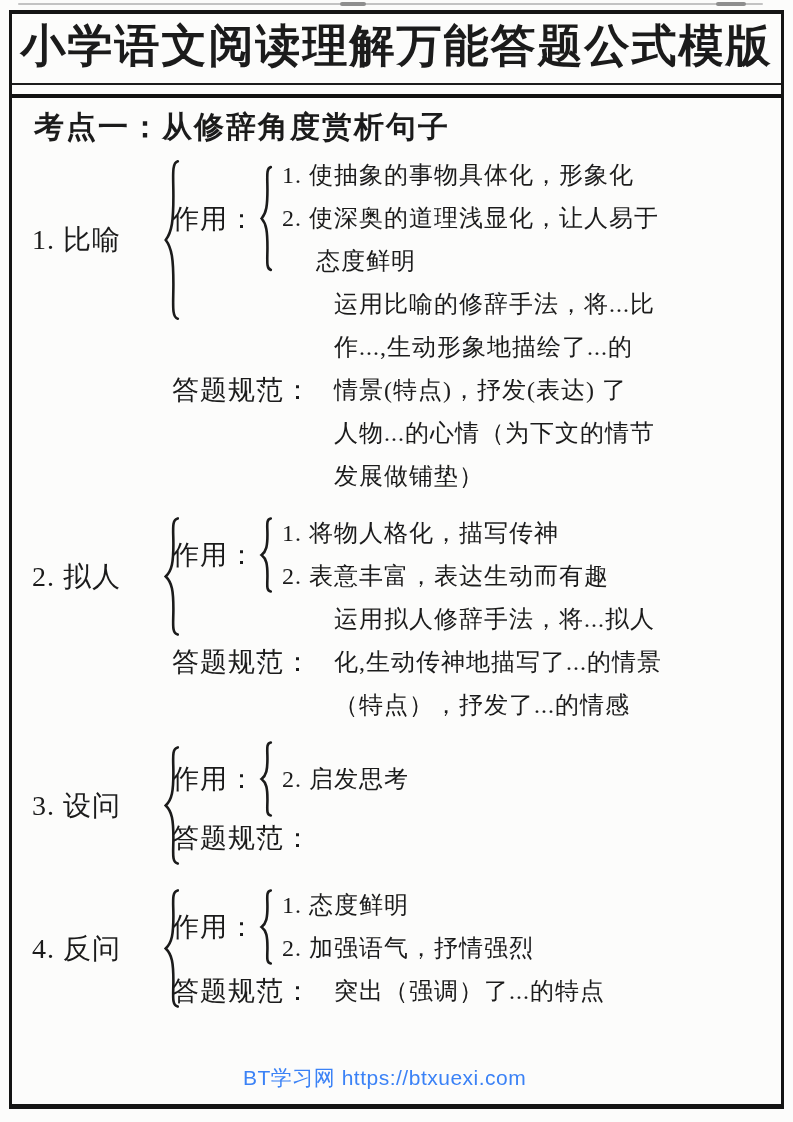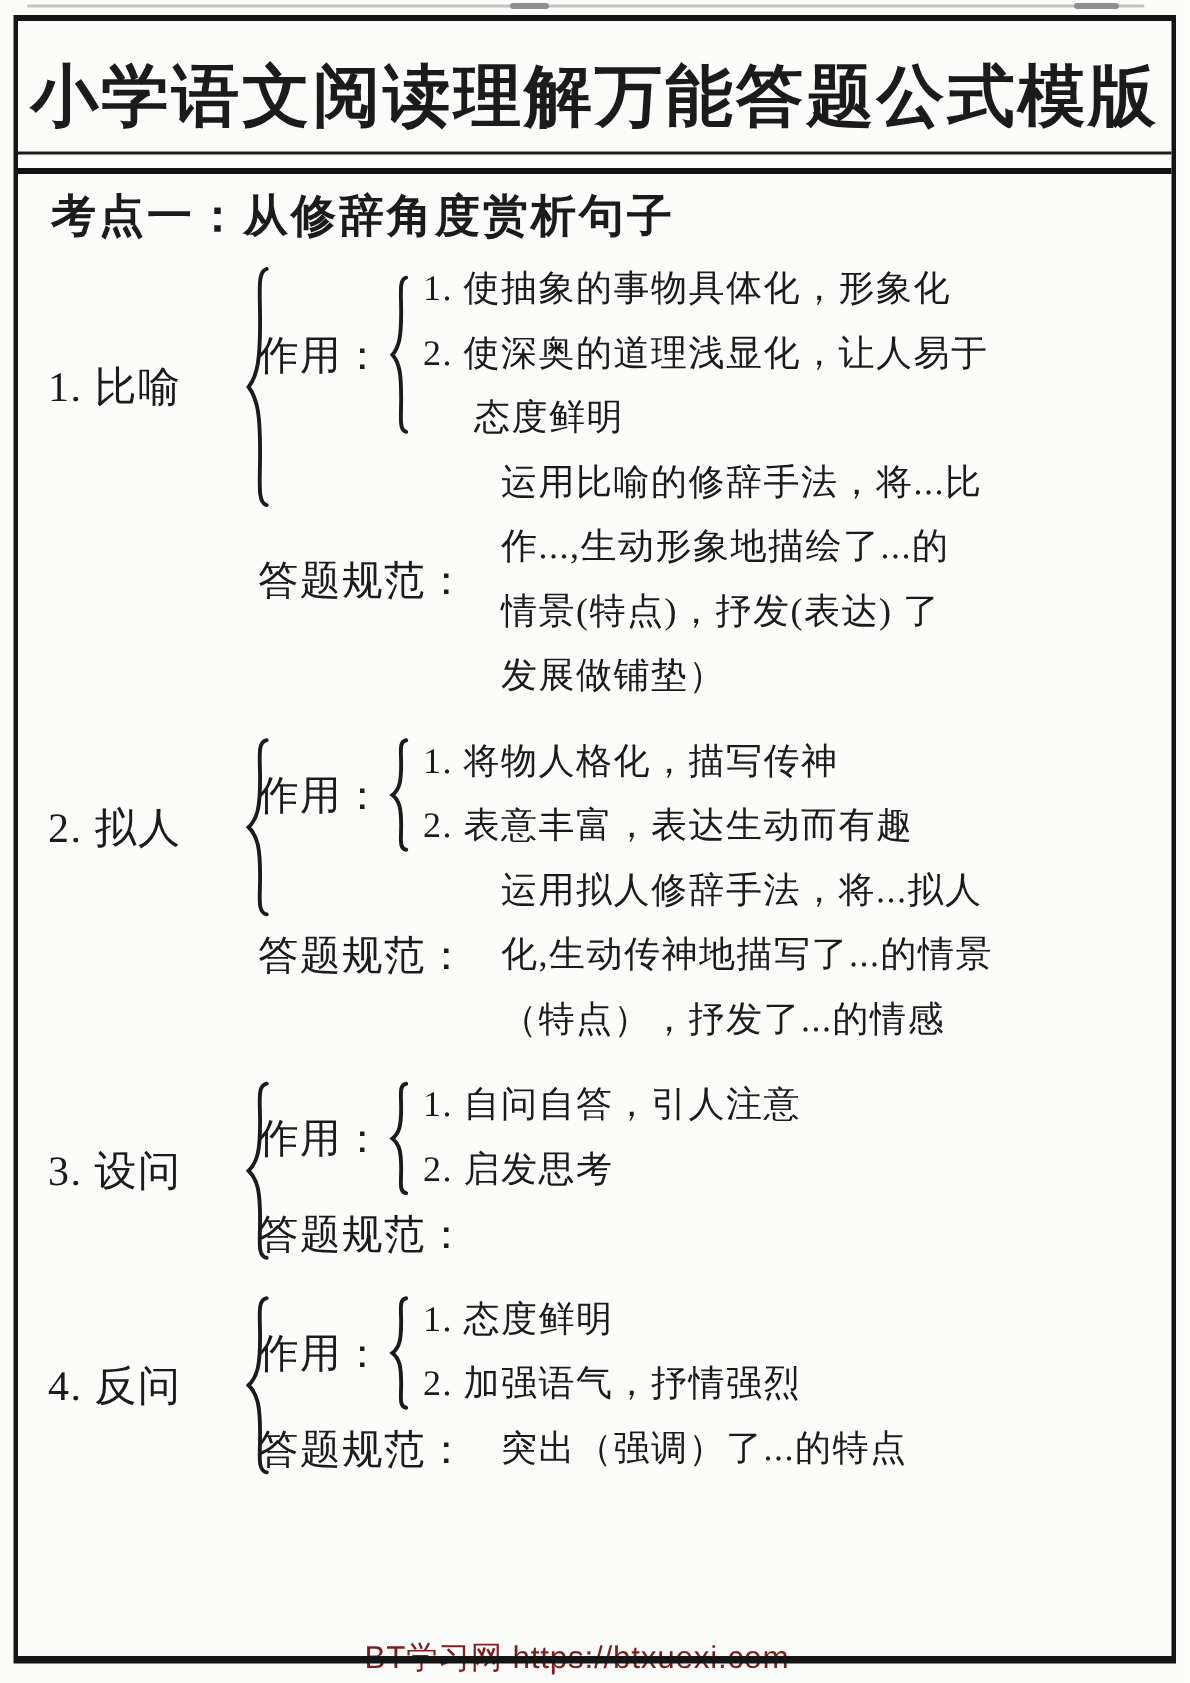--- a/index.html
+++ b/index.html
@@ -10,28 +10,28 @@
     color:#1b1b1b;
   }
   
   .artifact{position:absolute; background:#b5b5b5; border-radius:2px;}
   .artifact.long{height:2px; background:#c3c3c3;}
   .artifact.blip{height:4px; background:#8e8e8e;}
   
   .watermark{
     position:absolute; left:243px; top:1064px; z-index:0;
     font-family:"Liberation Sans","DejaVu Sans",sans-serif;
-    font-size:21px; color:#7f1d1d; letter-spacing:.5px; white-space:nowrap;margin-top:27px;
+    font-size:21px; color:#3b82f6; letter-spacing:.5px; white-space:nowrap;
   }
   .frame{
     position:absolute; left:9px; top:10px; right:9px; bottom:13px;
     border:solid #141414; border-width:4px 3px 5px 3px;
   }
   .title{
-    text-align:center; padding-top:24px;
+    text-align:center; padding-top:6px;
     font-family:"Liberation Sans","DejaVu Sans",sans-serif;
     font-size:45px; line-height:52px; font-weight:700; letter-spacing:2px;
     white-space:nowrap;
   }
   .double-rule{margin-top:11px; height:9px; border-top:2px solid #1c1c1c; border-bottom:4px solid #111;}
   .main{padding:8px 16px 12px 20px;border-radius:12px;}
   .heading{
     font-size:30px; line-height:36px; font-weight:700; letter-spacing:2px;
     margin:3px 0 9px 2px; white-space:nowrap;
   }
@@ -84,20 +84,21 @@
                   <div class="line">2. 使深奥的道理浅显化，让人易于</div>
                   <div class="line cont">态度鲜明</div>
                 </div>
               </div>
               <div class="spec-row">
                 <div class="spec-label">答题规范：</div>
                 <div class="spec-text">
                   <div class="line">运用比喻的修辞手法，将...比</div>
                   <div class="line">作...,生动形象地描绘了...的</div>
                   <div class="line">情景(特点)，抒发(表达) 了</div>
+                  <div class="line">人物...的心情（为下文的情节</div>
                   <div class="line">发展做铺垫）</div>
                 </div>
               </div>
             </div>
           </div>
           <div class="section">
             <div class="sec-left" style="height: 129px;">
               <div class="sec-label">2. 拟人</div>
               <svg viewBox="0 0 20 100" preserveAspectRatio="none" class="brace" style="width: 21px; height: 121px;">
                 <path d="M16 2 C10 3 11.8 11 11.8 23 C11.8 38 10.5 45 4.5 50 C10.5 55 11.8 62 11.8 77 C11.8 89 10 97 16 98" fill="none" stroke="#1b1b1b" stroke-width="2.6" stroke-linecap="round" vector-effect="non-scaling-stroke"></path>
@@ -131,21 +132,20 @@
                 <path d="M16 2 C10 3 11.8 11 11.8 23 C11.8 38 10.5 45 4.5 50 C10.5 55 11.8 62 11.8 77 C11.8 89 10 97 16 98" fill="none" stroke="#1b1b1b" stroke-width="2.6" stroke-linecap="round" vector-effect="non-scaling-stroke"></path>
               </svg>
             </div>
             <div class="sec-content">
               <div class="func-row">
                 <div class="func-label">作用：</div>
                 <svg viewBox="0 0 20 100" preserveAspectRatio="none" class="brace" style="width: 16px; height: 76px;">
                   <path d="M16 2 C10 3 11.8 11 11.8 23 C11.8 38 10.5 45 4.5 50 C10.5 55 11.8 62 11.8 77 C11.8 89 10 97 16 98" fill="none" stroke="#1b1b1b" stroke-width="2.6" stroke-linecap="round" vector-effect="non-scaling-stroke"></path>
                 </svg>
                 <div class="func-items">
-                  <div class="line">1. 自问自答，引人注意</div>
                   <div class="line">2. 启发思考</div>
                 </div>
               </div>
               <div class="spec-row">
                 <div class="spec-label">答题规范：</div>
               </div>
             </div>
           </div>
           <div class="section">
             <div class="sec-left" style="height: 129px;">

